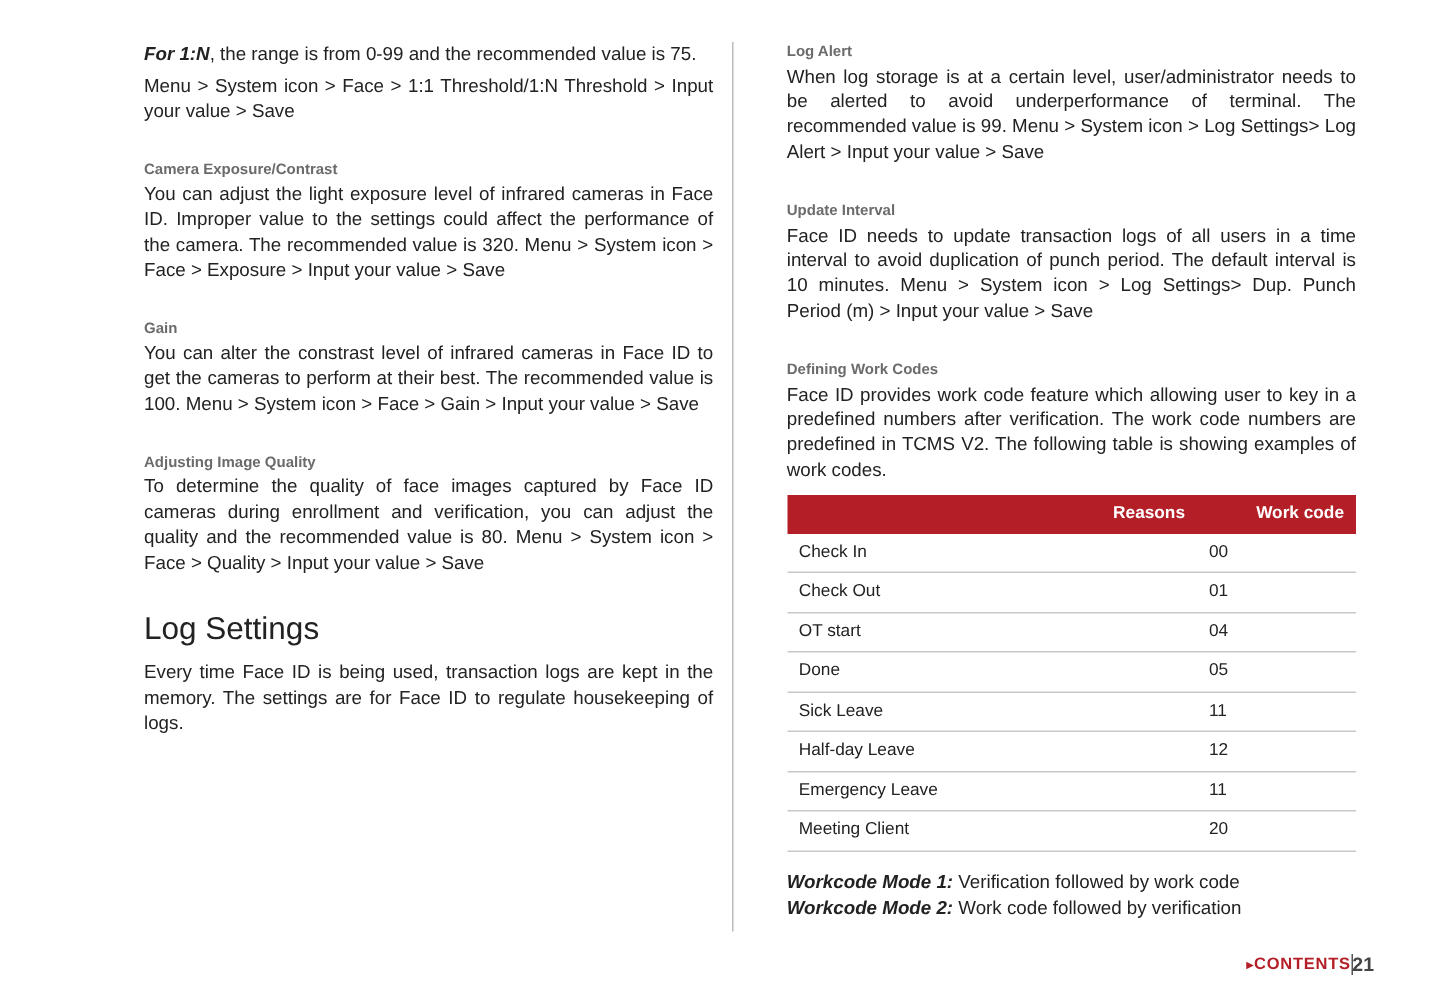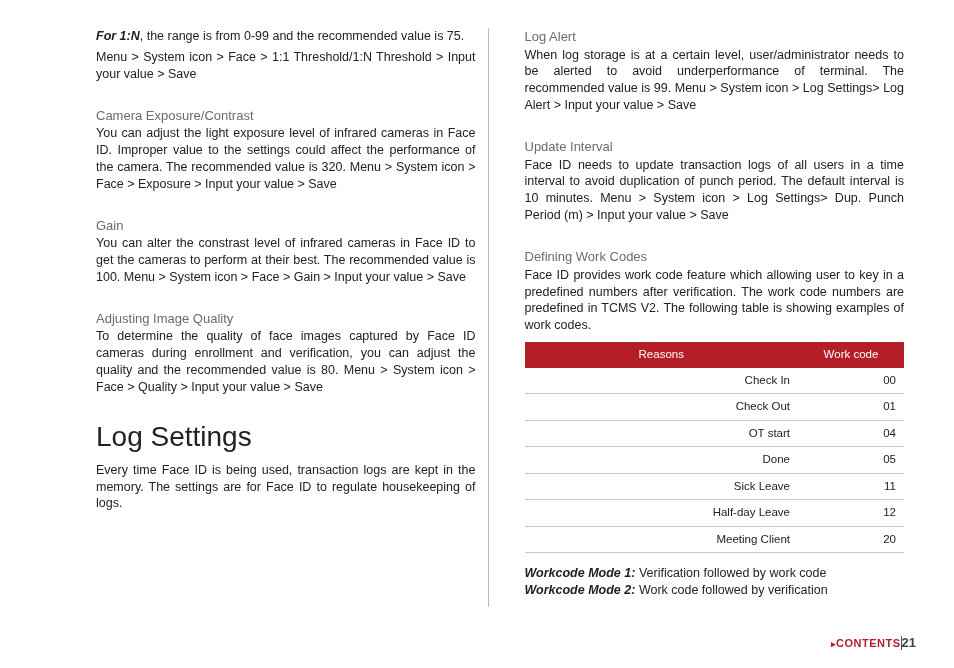--- a/index.html
+++ b/index.html
@@ -23,49 +23,48 @@
     padding:28px 50px 50px 96px;
     font-size:12.5px;
     line-height:1.35;
   }
   .col{flex:1 1 0;}
   .col-left{padding-right:12px;border-right:1px solid #bbb;}
   .col-right{padding-left:4px;}
   p{margin:0 0 8px 0; text-align:justify;}
   .tight{margin-top:-4px;}
   h2{
-    font-size:28px;
+    font-size:21px;
     font-weight:400;
     margin:22px 0 6px 0;
   }
   h3{
-    font-size:13px;
-    font-weight:400;
+    font-size:10px;
+    font-weight:700;
     color:var(--muted);
     margin:24px 0 1px 0;
   }
   .bi{font-weight:700;font-style:italic;}
 
   table{
     width:100%;
     border-collapse:collapse;
     margin:6px 0 8px 0;
     font-size:11.5px;
   }
   th{
     background:var(--brand);
     color:#fff;
-    text-align:center;
-    font-weight:400;
+    text-align:right;
+    font-weight:700;
     padding:5px 8px;
   }
   td{
     padding:5px 8px;
     border-bottom:1px solid var(--line);
-    text-align:right;
   }
 
   .footer{
     position:absolute;
     right:38px;
     bottom:18px;
     font-size:11px;
     color:#444;
     display:flex;
     align-items:center;
@@ -136,20 +135,24 @@
           </tr>
           <tr>
             <td>Sick Leave</td>
             <td>11</td>
           </tr>
           <tr>
             <td>Half-day Leave</td>
             <td>12</td>
           </tr>
           <tr>
+            <td>Emergency Leave</td>
+            <td>11</td>
+          </tr>
+          <tr>
             <td>Meeting Client</td>
             <td>20</td>
           </tr>
         </tbody>
     </table>
 
     <p style="margin-top:12px;">
       <span class="bi">Workcode Mode 1:</span><span> Verification followed by work code</span><br>
       <span class="bi">Workcode Mode 2:</span><span> Work code followed by verification</span>
     </p>

